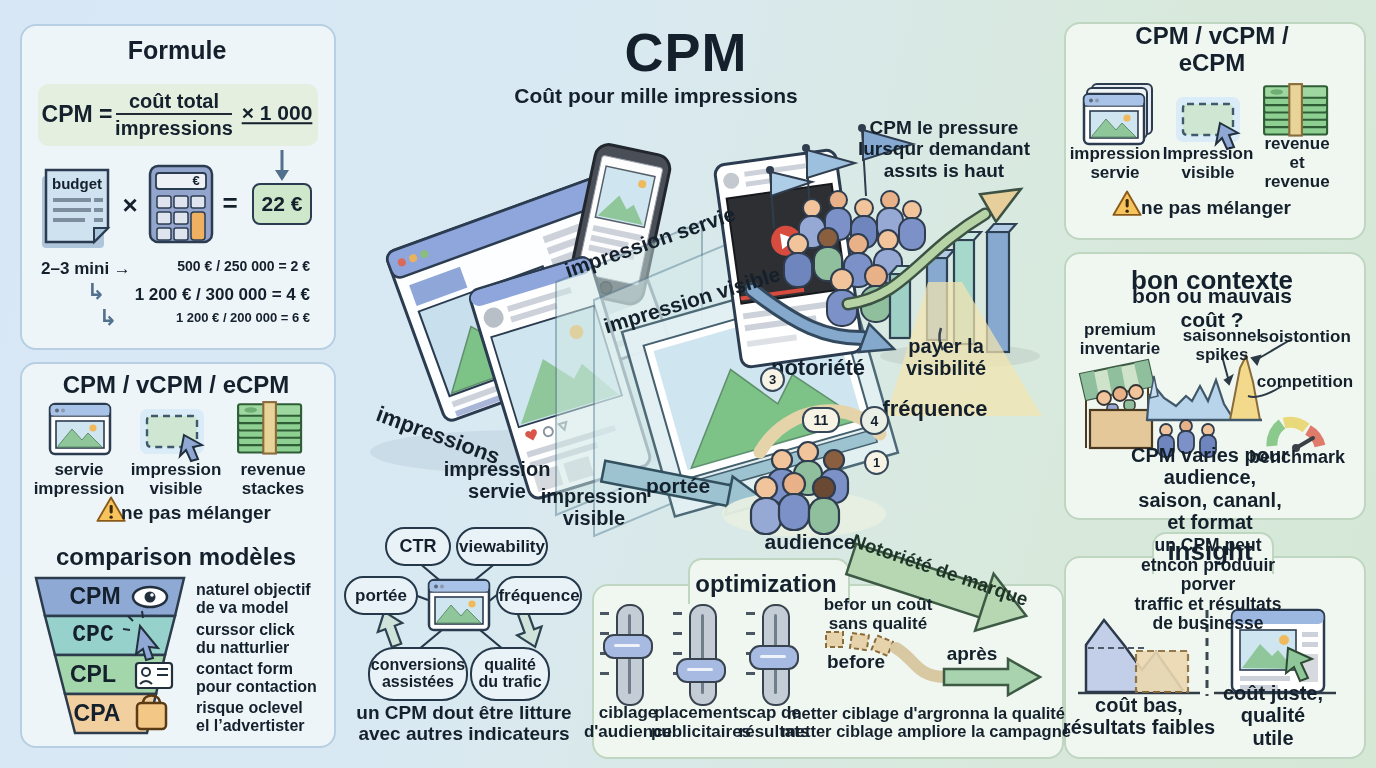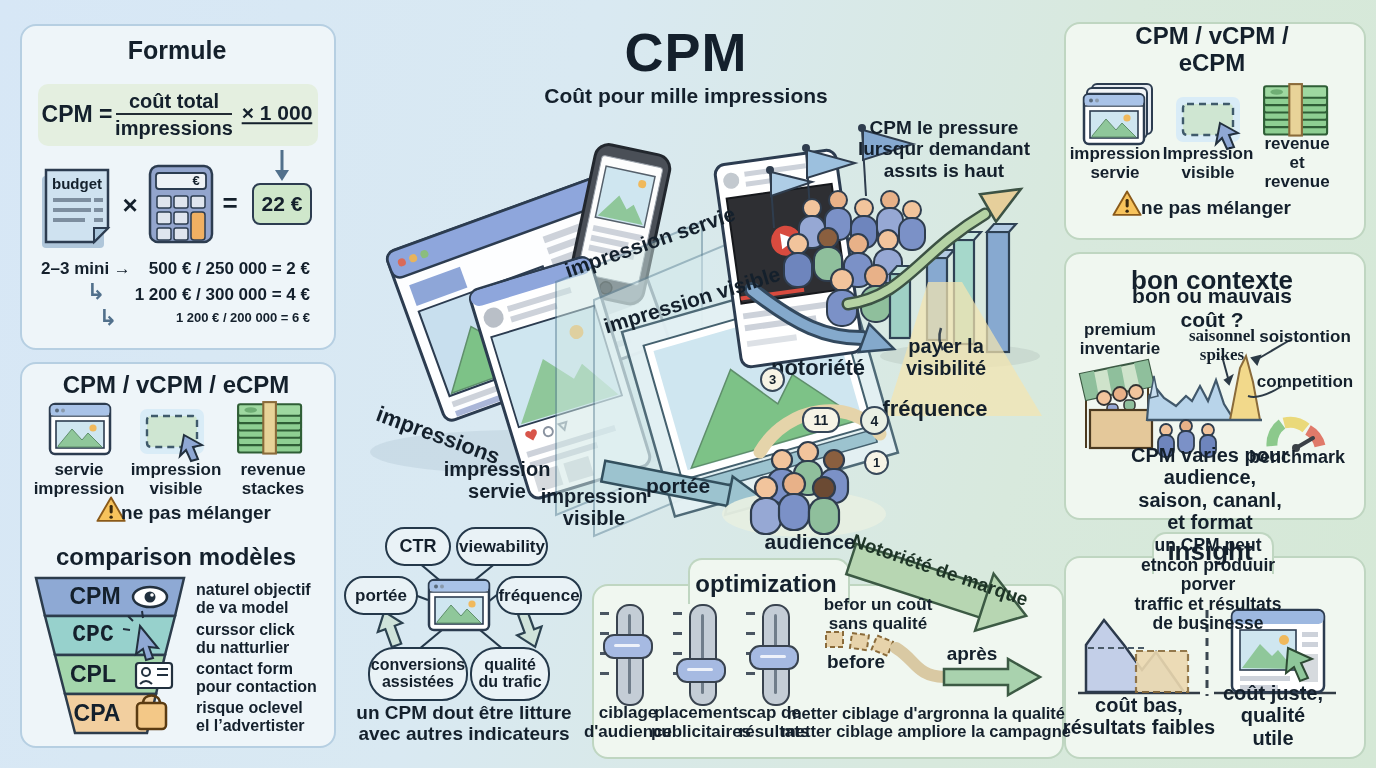--- a/index.html
+++ b/index.html
@@ -449,39 +449,39 @@
       <rect x="1302" y="632" width="16" height="5" fill="#cdd2da"></rect>
         <rect x="1302" y="642" width="16" height="5" fill="#cdd2da"></rect>
       <rect x="1302" y="654" width="16" height="28" fill="#d6dade"></rect>
       <rect x="1240" y="676" width="50" height="5" fill="#cdd2da"></rect>
         <rect x="1240" y="685" width="38" height="5" fill="#cdd2da"></rect>
       <polygon points="1288,648 1312,659 1301,663 1308,678 1300,681 1294,667 1286,673" fill="#8fc79a" stroke="#2e4a34" stroke-width="2"></polygon>
     </g>
   </svg>
 
   <div class="t c" style="left:686px;top:52px;font-size:54px;letter-spacing:1px;">CPM</div>
-  <div class="t c" style="left:686px;top:96px;font-size:21px;">Coût pour mille impressions</div>
+  <div class="t c" style="left:656px;top:96px;font-size:21px;">Coût pour mille impressions</div>
   <div class="t c" style="left:944px;top:149px;font-size:19px;">CPM le pressure
 lursqur demandant
 assıts is haut</div>
 
   <div class="t c" style="left:177px;top:50px;font-size:25px;">Formule</div>
   <div class="box" style="left:38px;top:84px;width:280px;height:62px;background:#e4efe0;border-radius:10px;"></div>
   <div class="t c" style="left:77px;top:115px;font-size:23px;">CPM =</div>
   <div class="t c" style="left:174px;top:101px;font-size:20px;">coût total</div>
   <div class="box" style="left:116px;top:113px;width:116px;border-top:2.5px solid #222b34;"></div>
   <div class="t c" style="left:174px;top:128px;font-size:20px;">impressions</div>
   <div class="t c" style="left:277px;top:113px;font-size:21px;text-decoration:underline;">× 1 000</div>
   <div class="t c" style="left:77px;top:184px;font-size:15px;">budget</div>
   <div class="t c" style="left:196px;top:181px;font-size:13px;">€</div>
   <div class="t c" style="left:130px;top:206px;font-size:26px;">×</div>
   <div class="t c" style="left:230px;top:204px;font-size:26px;">=</div>
   <div class="box t" style="left:252px;top:183px;width:56px;height:38px;background:#cfe7cb;border:2.5px solid #2c3c50;border-radius:8px;display:flex;align-items:center;justify-content:center;font-size:21px;">22 €</div>
   <div class="t c" style="left:86px;top:269px;font-size:17px;">2–3 mini →</div>
-  <div class="t" style="left:132px;top:259px;width:178px;text-align:right;font-size:17px;">500 € / 250 000 = 2 €</div>
+  <div class="t" style="left:132px;top:259px;width:178px;text-align:right;font-size:14px;">500 € / 250 000 = 2 €</div>
   <div class="t" style="left:118px;top:285px;width:192px;text-align:right;font-size:17px;">1 200 € / 300 000 = 4 €</div>
   <div class="t" style="left:118px;top:311px;width:192px;text-align:right;font-size:13px;">1 200 € / 200 000 = 6 €</div>
   <div class="t c" style="left:96px;top:292px;font-size:22px;color:#51708c;">↳</div>
   <div class="t c" style="left:108px;top:318px;font-size:22px;color:#51708c;">↳</div>
 
   <div class="t c" style="left:176px;top:385px;font-size:24px;">CPM / vCPM / eCPM</div>
   <div class="t c" style="left:79px;top:479px;font-size:17px;">servie
 impression</div>
   <div class="t c" style="left:176px;top:479px;font-size:17px;">impression
 visible</div>
@@ -571,21 +571,21 @@
   <div class="t c" style="left:1208px;top:163px;font-size:17px;">Impression
 visible</div>
   <div class="t c" style="left:1297px;top:163px;font-size:17px;">revenue
 et revenue</div>
   <div class="t c" style="left:1216px;top:208px;font-size:19px;">ne pas mélanger</div>
 
   <div class="t c" style="left:1212px;top:281px;font-size:26px;">bon contexte</div>
   <div class="t c" style="left:1212px;top:308px;font-size:21px;">bon ou mauvais coût ?</div>
   <div class="t c" style="left:1120px;top:339px;font-size:17px;">premium
 inventarie</div>
-  <div class="t c" style="left:1222px;top:345px;font-size:17px;font-family:Liberation Serif, serif;">saisonnel
+  <div class="t c" style="left:1222px;top:345px;font-size:17px;">saisonnel
 spikes</div>
   <div class="t c" style="left:1305px;top:337px;font-size:17px;">soistontion</div>
   <div class="t c" style="left:1305px;top:382px;font-size:17px;">competition</div>
   <div class="t c" style="left:1297px;top:457px;font-size:18px;">benchmark</div>
   <div class="t c" style="left:1210px;top:489px;font-size:20px;">CPM varies pour audience,
 saison, cananl, et format</div>
 
   <div class="t c" style="left:1210px;top:552px;font-size:26px;z-index:7;">insight</div>
   <div class="t c" style="left:1208px;top:585px;font-size:17.5px;">un CPM peut etncon produuir porver
 traffic et résultats de businesse</div>

